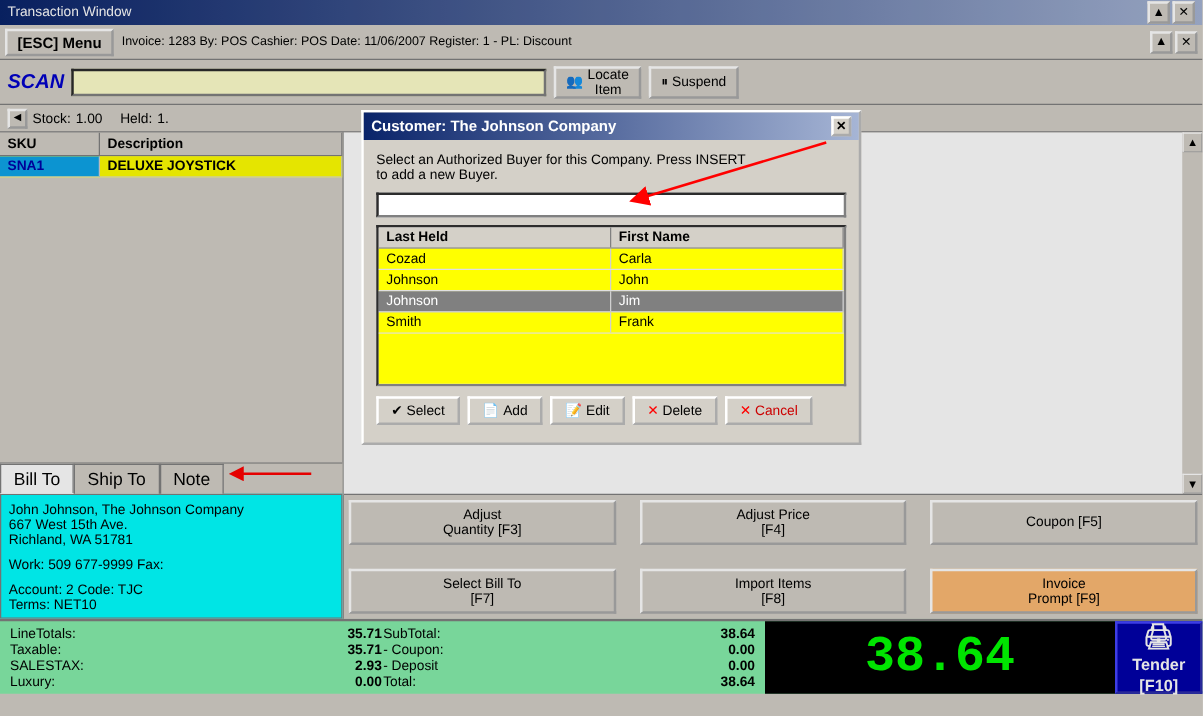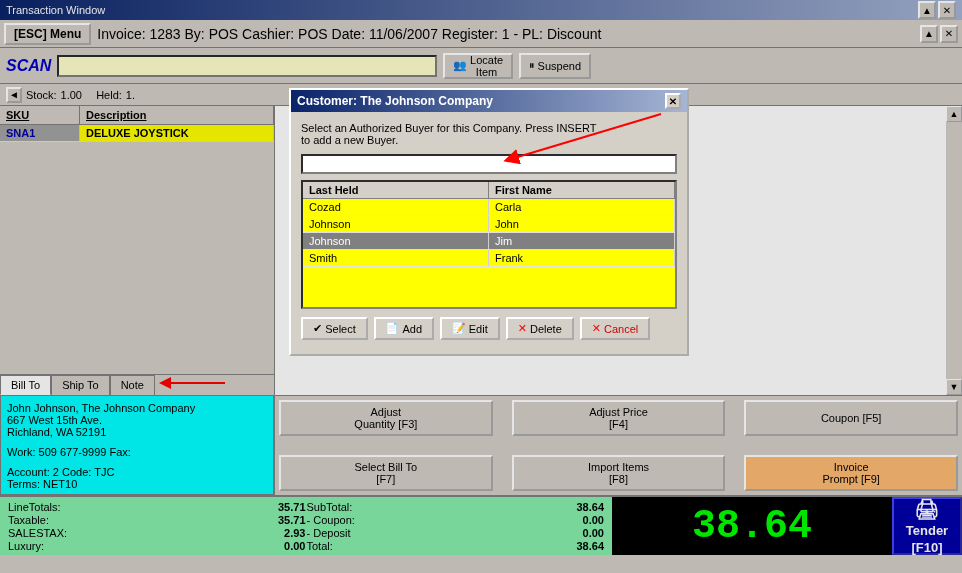--- a/index.html
+++ b/index.html
@@ -36,21 +36,21 @@
     }
     .esc-menu-btn {
       background: #d4d0c8;
       border: 2px outset #ffffff;
       padding: 2px 8px;
       font-size: 12px;
       font-weight: bold;
       cursor: pointer;
     }
     .menu-info {
-      font-size: 14px;
+      font-size: 10px;
       color: #000;
     }
     .win-controls {
       margin-left: auto;
       display: flex;
       gap: 2px;
     }
     .win-btn {
       background: #d4d0c8;
       border: 2px outset #ffffff;
@@ -135,21 +135,20 @@
       flex-direction: column;
       overflow: hidden;
       position: relative;
     }
 
     
     .table-header {
       display: flex;
       background: #d4d0c8;
       border-bottom: 1px solid #808080;
-      text-decoration: underline;
     }
     .th-cell {
       padding: 3px 6px;
       font-weight: bold;
       border-right: 1px solid #808080;
       font-size: 11px;
     }
     .th-sku { width: 80px; }
     .th-desc { flex: 1; }
 
@@ -163,21 +162,21 @@
       border-bottom: 1px solid #e0e0e0;
     }
     .table-row.selected { background: #ffff00; }
     .td-cell {
       padding: 2px 6px;
       font-size: 11px;
       border-right: 1px solid #d0d0d0;
     }
     .td-sku { width: 80px; color: #0000aa; }
     .td-desc { flex: 1; }
-    .sku-highlight { background: #a3a3a3; color: #0000aa; font-weight: bold; }
+    .sku-highlight { background: #0ea5e9; color: #0000aa; font-weight: bold; }
     .desc-highlight { background: #ffff00; font-weight: bold; }
     .scroll-btn {
       background: #d4d0c8;
       border: 1px outset #ffffff;
       width: 16px;
       height: 16px;
       font-size: 9px;
       display: flex;
       align-items: center;
       justify-content: center;
@@ -192,21 +191,21 @@
     .tabs-header {
       display: flex;
       background: #d4d0c8;
     }
     .tab {
       padding: 3px 10px;
       border: 1px solid #808080;
       border-bottom: none;
       background: #d4d0c8;
       cursor: pointer;
-      font-size: 11px;
+      font-size: 14px;
     }
     .tab.active {
       background: #ffffff;
       border-bottom: 1px solid #ffffff;
       z-index: 1;
     }
     .tab-content {
       background: #00ffff;
       padding: 6px;
       font-size: 11px;
@@ -478,21 +477,21 @@
                 <polygon points="0 0, 6 3, 0 6" fill="red"></polygon>
               </marker>
             </defs>
             <line x1="70" y1="10" x2="10" y2="10" stroke="red" stroke-width="2" marker-end="url(#arrowhead)"></line>
           </svg>
         </div>
       </div>
       <div class="tab-content">
         <div>John Johnson, The Johnson Company</div>
         <div>667 West 15th Ave.</div>
-        <div>Richland, WA  52191</div>
+        <div>Richland, WA  51781</div>
         <div style="height:8px;"></div>
         <div>Work: 509 677-9999  Fax:</div>
         <div style="height:8px;"></div>
         <div>Account: 2  Code: TJC</div>
         <div>Terms: NET10</div>
       </div>
     </div>
   </div>
 
   <div class="right-panel">

